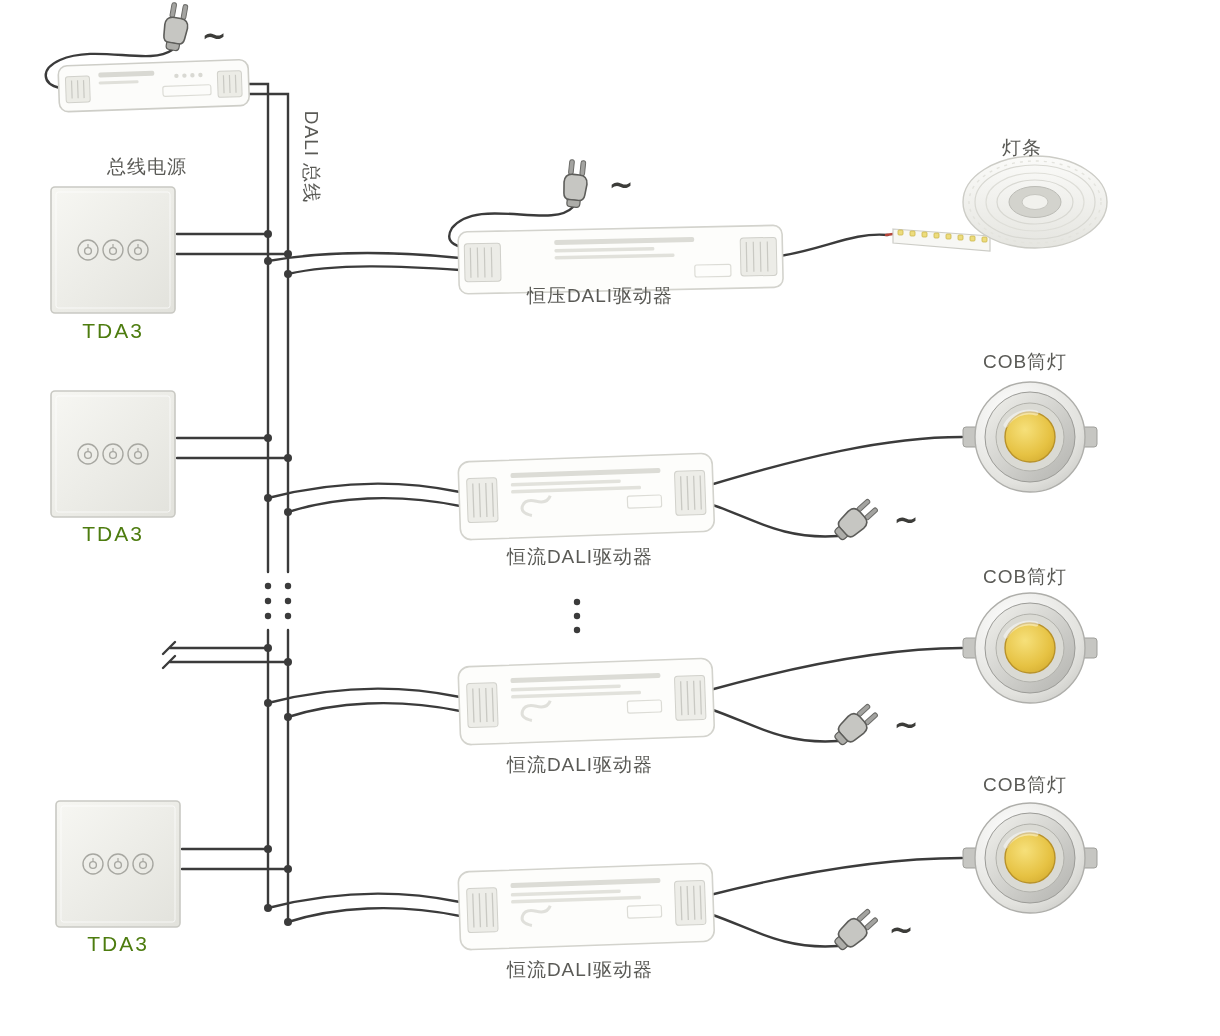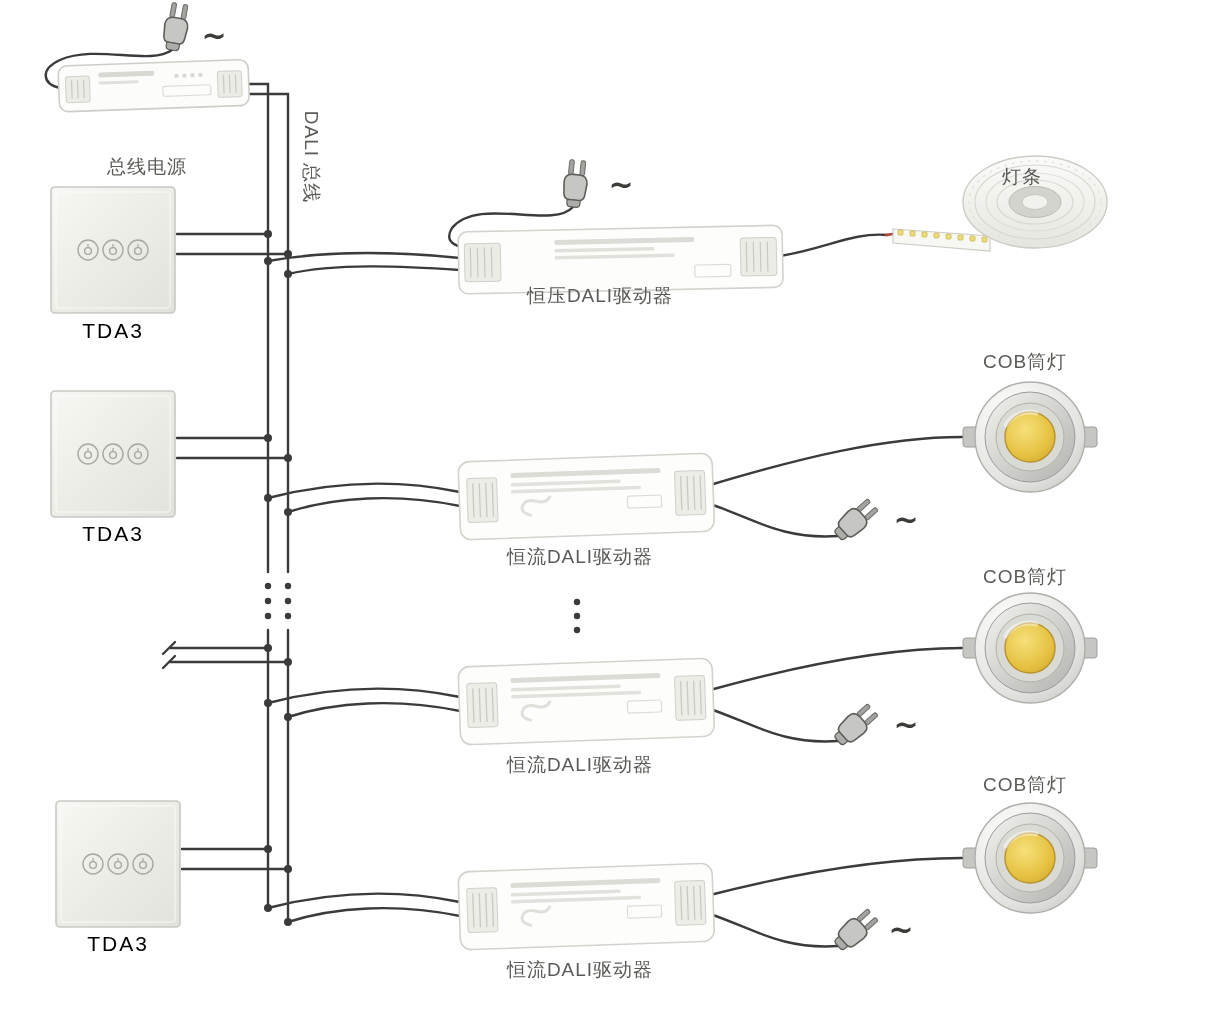--- a/index.html
+++ b/index.html
@@ -4,21 +4,21 @@
 <style>
   * { margin:0; padding:0; box-sizing:border-box; }
   html,body { background:#ffffff; }
   body { font-family:"Liberation Sans","DejaVu Sans",sans-serif; }
   .canvas { position:relative; width:1220px; height:1036px; background:#ffffff; overflow:hidden; }
   .layer { position:absolute; left:0; top:0; }
   .lbl {
     position:absolute; transform:translate(-50%,-50%);
     font-size:19px; color:#5a5a56; white-space:nowrap; letter-spacing:1px;
   }
-  .lbl.big { font-size:21px; color:#000000; letter-spacing:2px; }
+  .lbl.big { font-size:21px; color:#4d7c0f; letter-spacing:2px; }
   .lbl.vert { transform:translate(-50%,-50%) rotate(90deg); }
   .tilde {
     position:absolute; transform:translate(-50%,-50%);
     font-size:30px; font-weight:600; color:#3c3c39;
     font-family:"DejaVu Sans","Liberation Sans",sans-serif;
   }
 </style>
 </head>
 <body>
 
@@ -272,21 +272,21 @@
   <div class="tilde" style="left:214px; top:35px;">~</div>
   <div class="lbl" style="left:147px; top:131px;margin-top:36px;">总线电源</div>
   <div class="lbl vert" style="left:311px; top:157px;">DALI 总线</div>
 
   <div class="lbl big" style="left:113px; top:331px;">TDA3</div>
   <div class="lbl big" style="left:113px; top:534px;">TDA3</div>
   <div class="lbl big" style="left:118px; top:944px;">TDA3</div>
 
   <div class="tilde" style="left:621px; top:184px;">~</div>
   <div class="lbl" style="left:600px; top:296px;">恒压DALI驱动器</div>
-  <div class="lbl" style="left:1022px; top:148px;margin-top:29px;">灯条</div>
+  <div class="lbl" style="left:1022px; top:148px;">灯条</div>
 
   <div class="lbl" style="left:1025px; top:362px;">COB筒灯</div>
   <div class="lbl" style="left:580px; top:557px;">恒流DALI驱动器</div>
   <div class="tilde" style="left:906px; top:519px;">~</div>
 
   <div class="lbl" style="left:1025px; top:577px;">COB筒灯</div>
   <div class="lbl" style="left:580px; top:765px;">恒流DALI驱动器</div>
   <div class="tilde" style="left:906px; top:724px;">~</div>
 
   <div class="lbl" style="left:1025px; top:785px;">COB筒灯</div>

